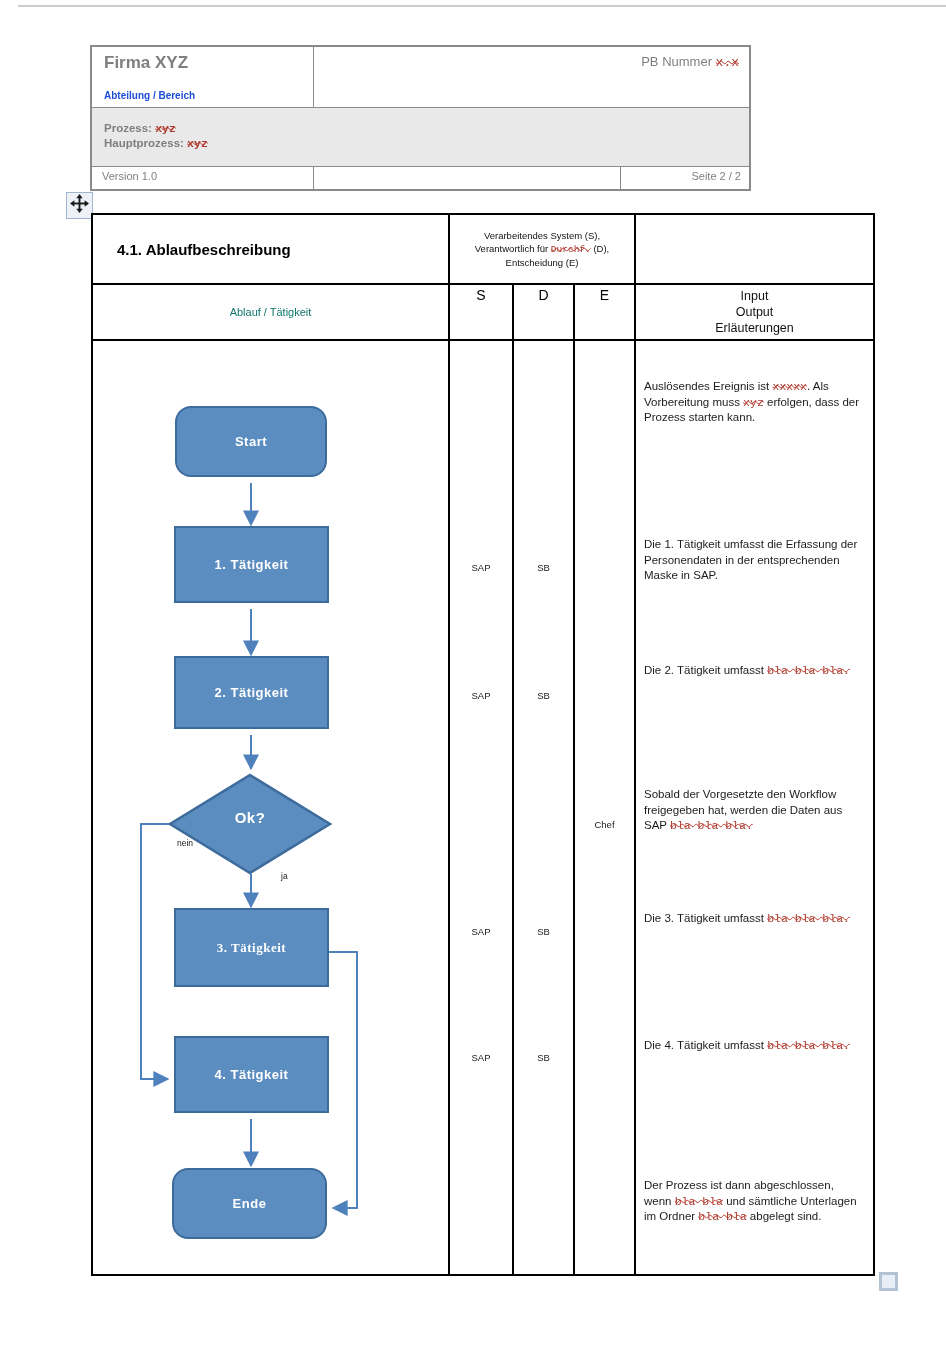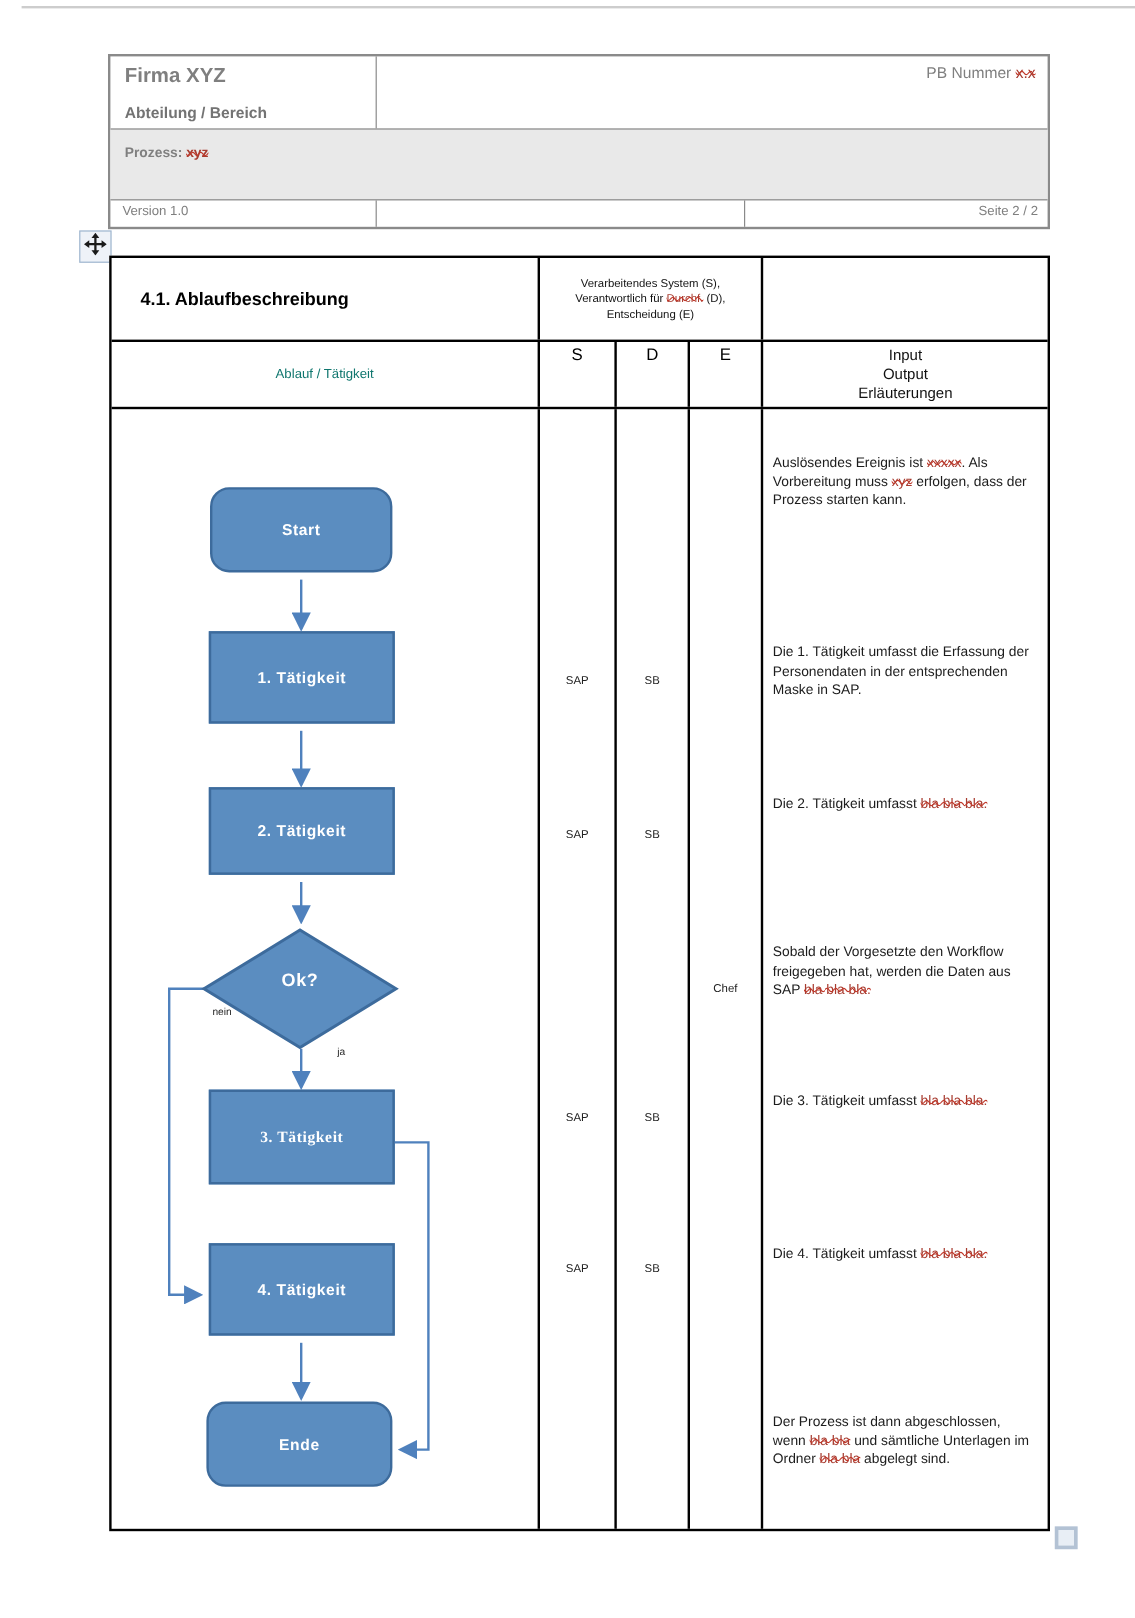--- a/index.html
+++ b/index.html
@@ -8,26 +8,26 @@
   .page { position:absolute; inset:0; background:#ffffff; }
 
   
   .topline { position:absolute; top:5px; left:18px; width:928px; height:2px; background:#cdcdcd; }
 
   
   .move-handle { position:absolute; left:66px; top:192px; width:27px; height:27px;
     border:1px solid #9fb6cf; background:#eef2f8; display:flex; align-items:center; justify-content:center; }
 
   
-  .htable { position:absolute; left:90px; top:45px; width:785px; border:2px solid #8a8a8a; background:#fff; }
+  .htable { position:absolute; left:90px; top:45px; width:661px; border:2px solid #8a8a8a; background:#fff; }
   .hrow1 { display:flex; height:60px; }
   .hcellA { width:222px; border-right:1px solid #8a8a8a; padding:6px 12px 4px 12px; display:flex; flex-direction:column; justify-content:space-between; }
   .hcellB { flex:1; padding:5px 10px; text-align:right; }
   .company { font-size:17px; font-weight:bold; color:#7f7f7f; }
-  .dept { font-size:13px; font-weight:bold; color:#737373; padding-bottom:2px; }
+  .dept { font-size:10px; font-weight:bold; color:#1d4ed8; padding-bottom:2px; }
   .pbnum { font-size:13px; color:#7f7f7f; }
   .hrow2 { height:60px; background:#e9e9e9; border-top:1px solid #8a8a8a; border-bottom:1px solid #8a8a8a;
     padding:13px 12px 12px 12px; font-size:11.5px; font-weight:bold; color:#7f7f7f; line-height:15px; }
   .hrow3 { display:flex; height:22px; font-size:11px; color:#7f7f7f; }
   .hrow3 .vc1 { width:222px; border-right:1px solid #8a8a8a; padding:3px 0 12px 10px; }
   .hrow3 .vc2 { width:307px; border-right:1px solid #8a8a8a; }
   .hrow3 .vc3 { flex:1; text-align:right; padding:3px 8px 0 0; }
 
   
   .mtable { position:absolute; left:91px; top:213px; width:784px; height:1063px; border:2px solid #000;
@@ -57,21 +57,21 @@
     display:flex; align-items:center; justify-content:center;
     color:#fff; font-weight:bold; font-size:13px; letter-spacing:0.5px;text-align:right; }
   .rounded { border-radius:16px; }
   .oklabel { position:absolute; left:77px; top:468px; width:160px; text-align:center;
     color:#fff; font-weight:bold; font-size:15px; letter-spacing:0.5px; }
   .edgelabel { position:absolute; font-size:8.5px; color:#222;padding-left:24px; }
   .sde { position:absolute; font-size:9.5px; color:#222; text-align:center; }
   .desc { position:absolute; left:551px; width:220px; font-size:11.5px; line-height:15.5px; color:#1c1c1c; }
 
   .redword { color:#a83c30; text-decoration-line:line-through; text-decoration-style:wavy;
-    text-decoration-color:#c0392b; text-decoration-thickness:1px; }
+    text-decoration-color:#c0392b; text-decoration-thickness:1px;font-family:Liberation Mono, monospace; }
 
   
   .resize-handle { position:absolute; left:879px; top:1272px; width:19px; height:19px;
     border:3px solid #b3c2d4; background:#e8eef5; }
 </style>
 </head>
 <body>
 
 <div class="page">
 
@@ -99,20 +99,21 @@
       <div class="hcellA">
         <div class="company">Firma XYZ</div>
         <div class="dept">Abteilung / Bereich</div>
       </div>
       <div class="hcellB">
         <span class="pbnum"><span>PB Nummer </span><span class="redword">x.x</span></span>
       </div>
     </div>
     <div class="hrow2">
       <div><span>Prozess: </span><span class="redword">xyz</span></div>
+      <div><span>Hauptprozess: </span><span class="redword">xyz</span></div>
     </div>
     <div class="hrow3">
       <div class="vc1">Version 1.0</div>
       <div class="vc2"></div>
       <div class="vc3">Seite 2 / 2</div>
     </div>
   </div>
 
   <div class="mtable">
 

